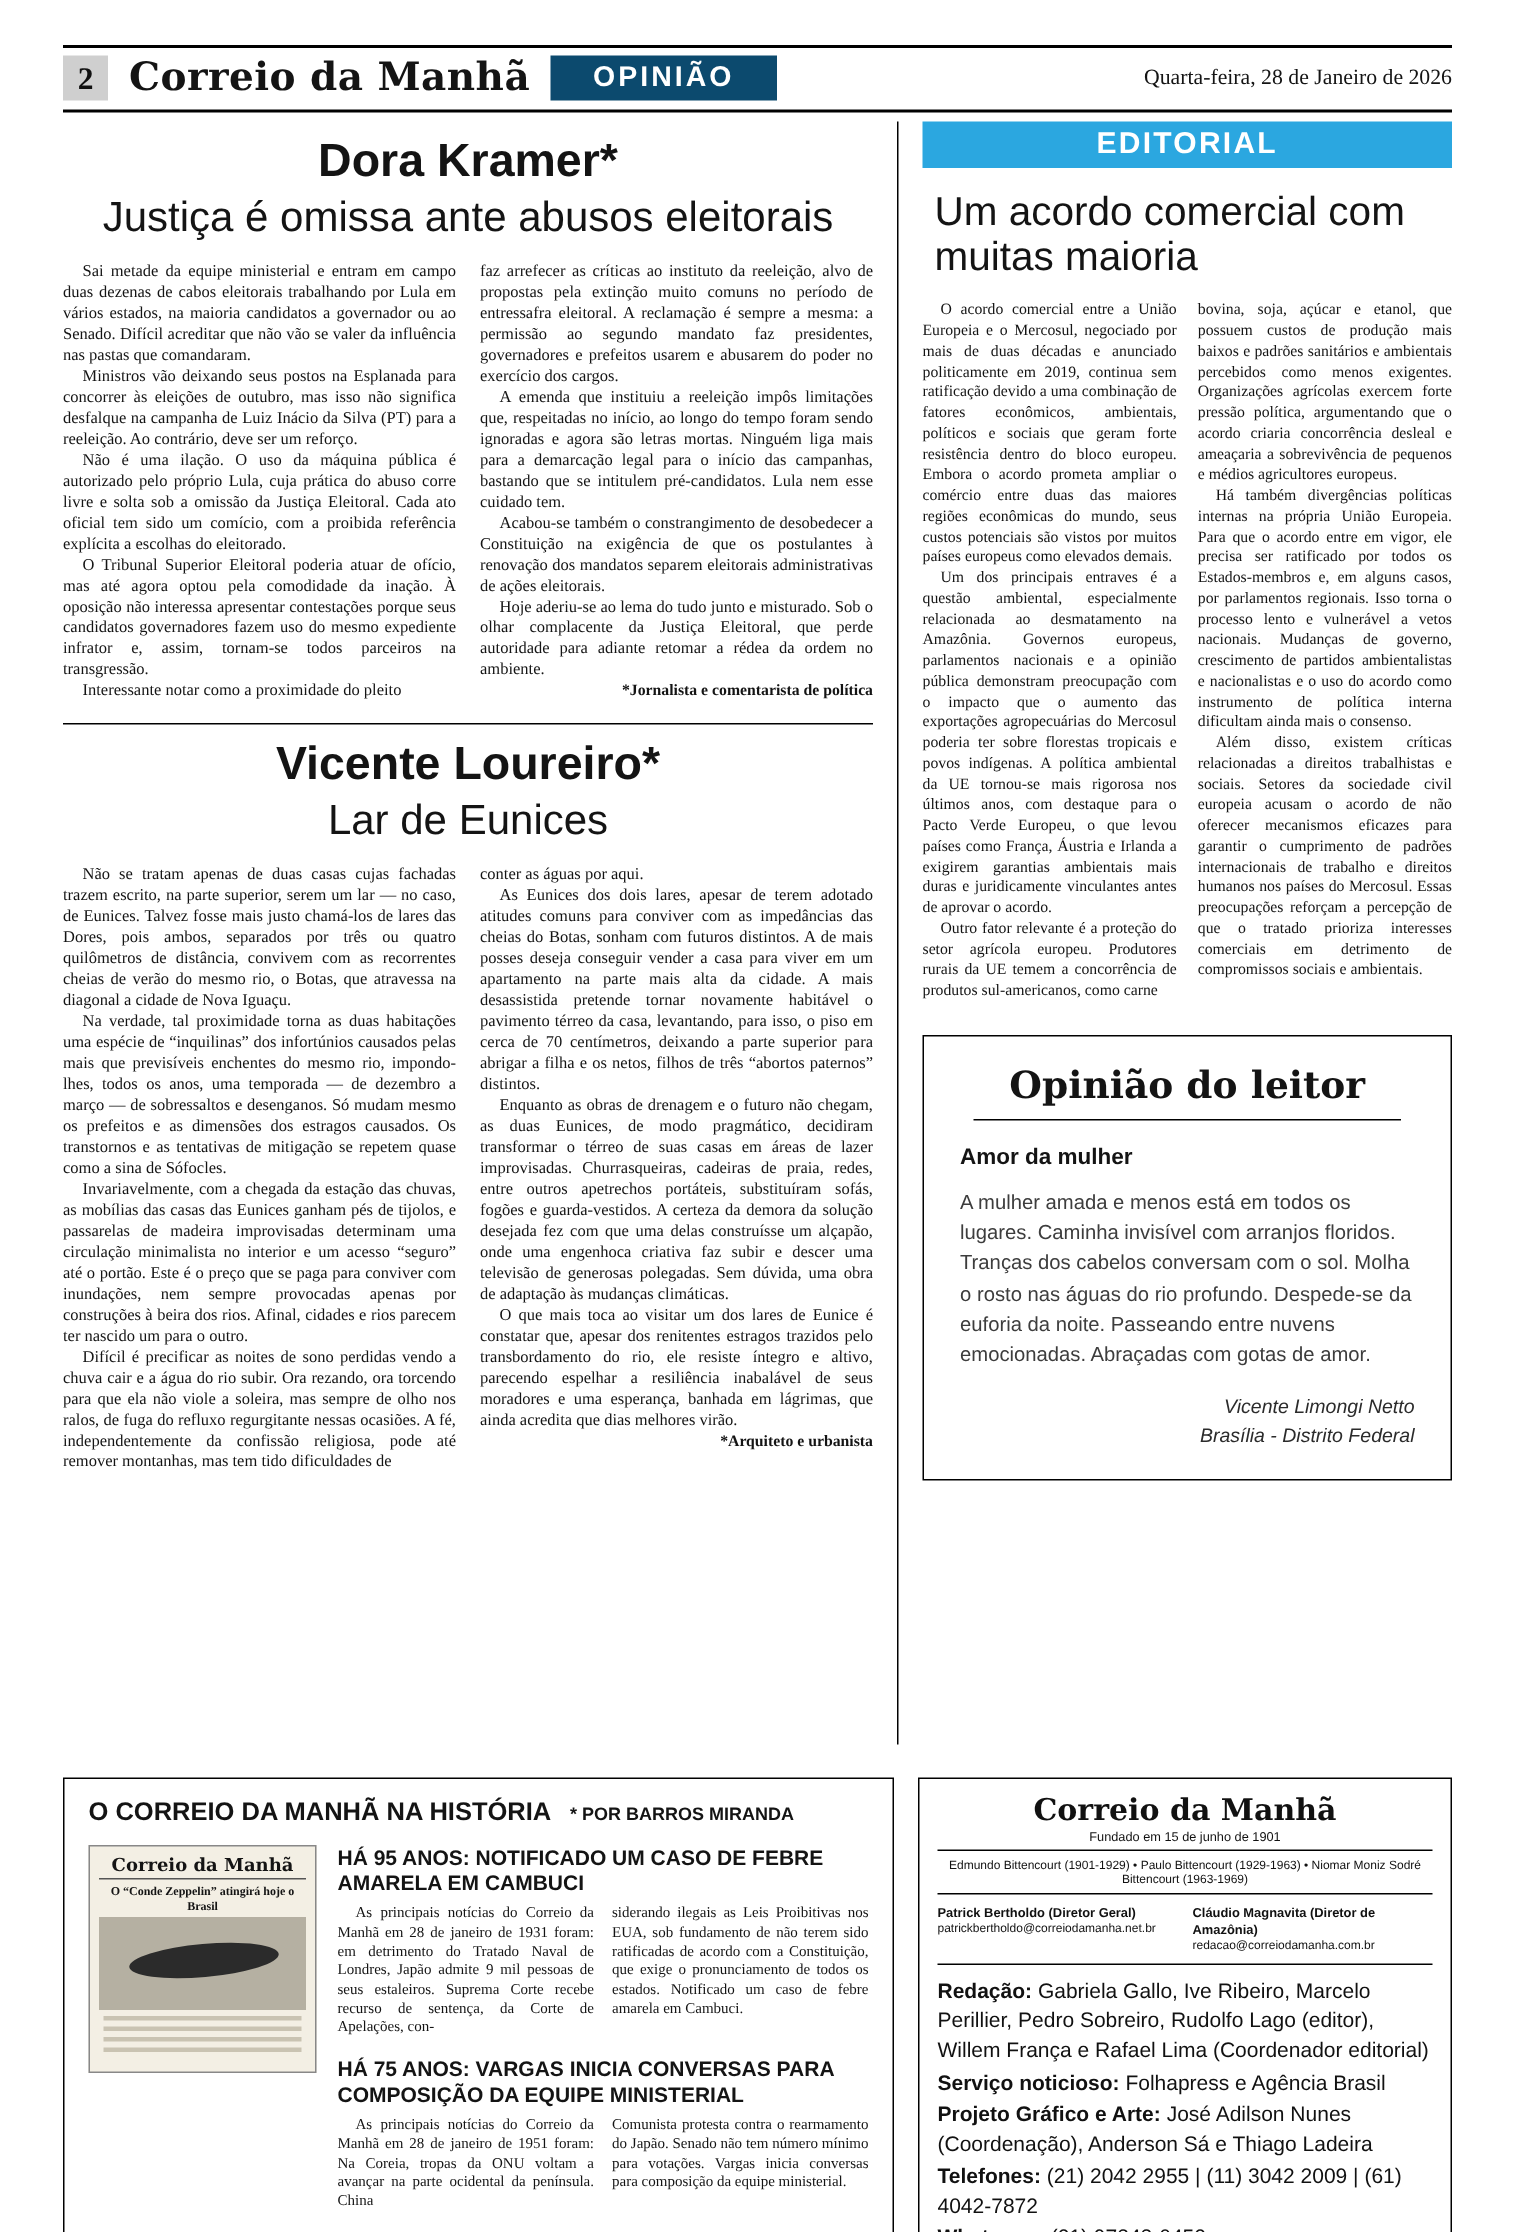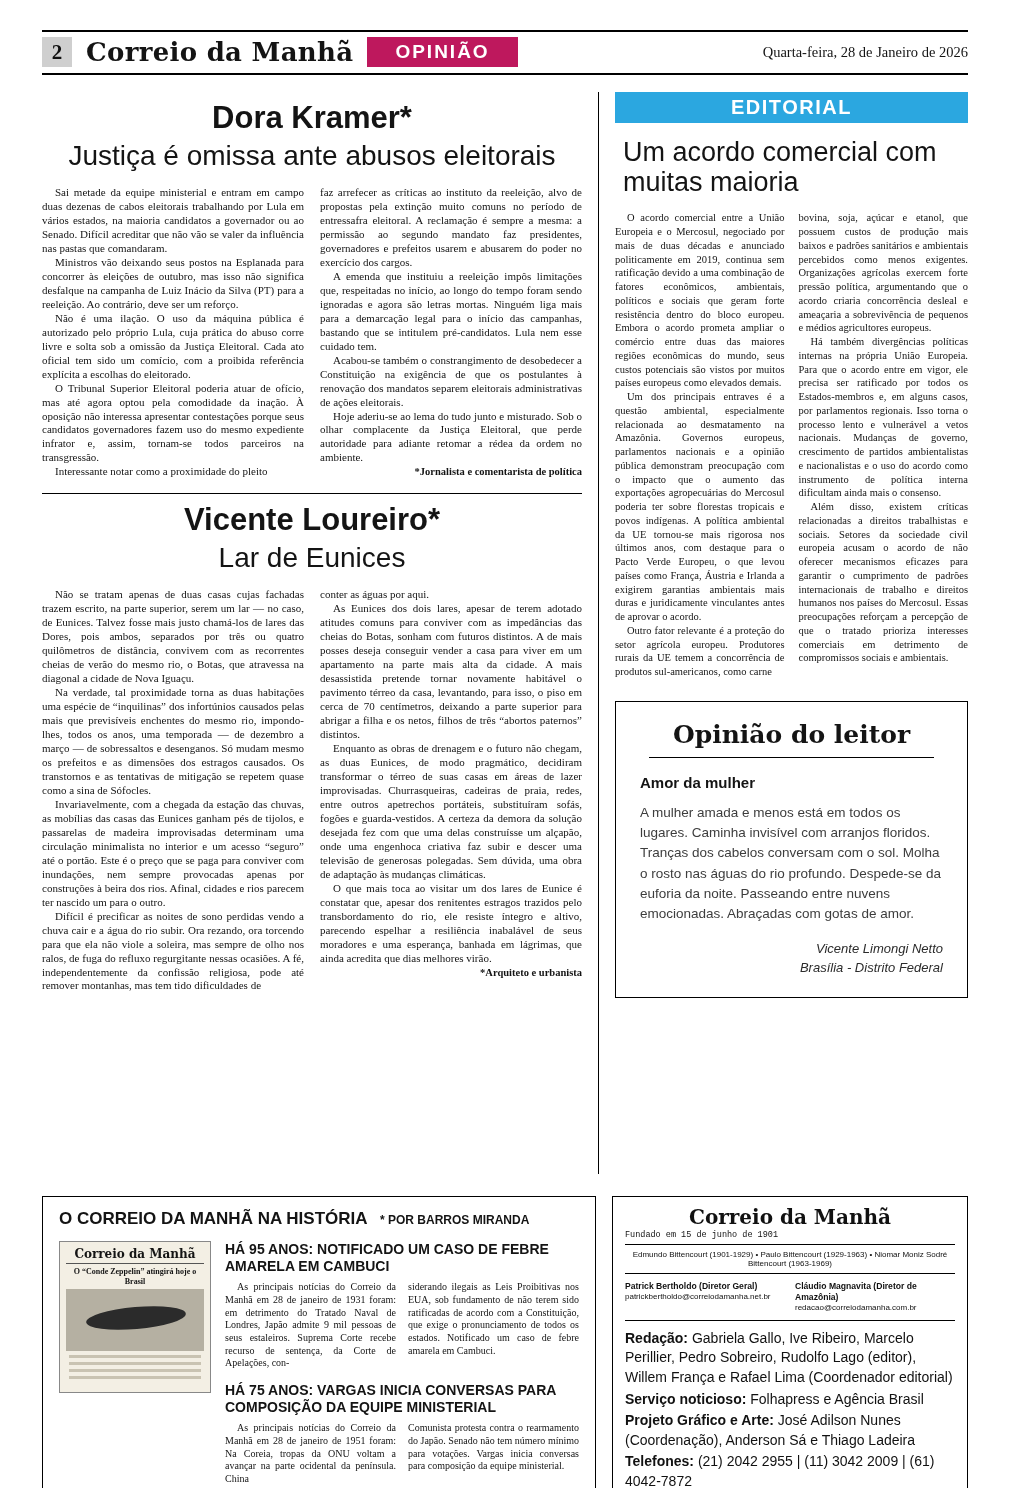--- a/index.html
+++ b/index.html
@@ -16,27 +16,27 @@
     border-top:2px solid #000; border-bottom:2px solid #000;
     padding:5px 0 6px;
   }
   .page-num {
     width:30px; height:30px; background:#cfcfcf; color:#111;
     display:flex; align-items:center; justify-content:center;
     font-weight:bold; font-size:21px;
   }
   .paper-name { font-family:"DejaVu Serif", serif; font-weight:bold; font-size:26px; letter-spacing:0.3px; }
   .section-badge {
-    background:#be185d; color:#fff; font-family:"Liberation Sans", sans-serif;
+    background:#0c4a6e; color:#fff; font-family:"Liberation Sans", sans-serif;
     font-weight:bold; font-size:19px; letter-spacing:2px; padding:4px 28px;
   }
   .header-date { margin-left:auto; font-size:14.5px; }
 
   
-  .main { display:flex; margin-top:17px; min-height:1082px; }
+  .main { display:flex; margin-top:6px; min-height:1082px; }
   .main-left { width:556px; padding-right:16px; }
   .main-right { width:370px; border-left:1px solid #000; padding-left:16px; }
 
   .author-line {
     font-family:"Liberation Sans", sans-serif; font-weight:bold;
     font-size:31px; text-align:center; margin:8px 0 4px;
   }
   .article-title {
     font-family:"Liberation Sans", sans-serif; font-weight:400;
     font-size:28px; text-align:center; margin:2px 0 14px;
@@ -87,21 +87,21 @@
   .clip-lines div { height:3px; background:#c9c3b2; margin:4px 3px; }
   .history-items { flex:1; }
   .h-item-title { font-family:"Liberation Sans", sans-serif; font-weight:bold; font-size:14px; line-height:1.22; margin:0 0 6px; }
   .h-cols { display:flex; gap:12px; font-size:10px; line-height:1.27; text-align:justify; margin-bottom:12px; }
   .h-col { flex:1; }
   .h-col p { margin:0; text-indent:12px; }
 
   
   .masthead-box { width:356px; border:1px solid #000; padding:8px 12px 10px; font-family:"Liberation Sans", sans-serif; color:#111; }
   .mh-name { font-family:"DejaVu Serif", serif; font-weight:bold; font-size:20px; text-align:center; }
-  .mh-founded { text-align:left; font-size:8.5px; margin:1px 0 4px;font-family:Liberation Mono, monospace; }
+  .mh-founded { text-align:center; font-size:8.5px; margin:1px 0 4px; }
   .mh-rule { border:none; border-top:1px solid #000; margin:3px 0; }
   .mh-founders { font-size:8px; text-align:center; padding:2px 0; }
   .mh-directors { display:flex; gap:10px; padding:4px 0 3px; }
   .mh-dir { flex:1; font-size:8.6px; line-height:1.3; }
   .mh-dir-name { font-weight:bold; }
   .mh-dir-email { font-size:8px; }
   .mh-lines { padding-top:5px; font-size:14px; line-height:1.4; }
   .mh-line { margin-bottom:2px; }
   .mh-label { font-weight:bold; }
 </style>

